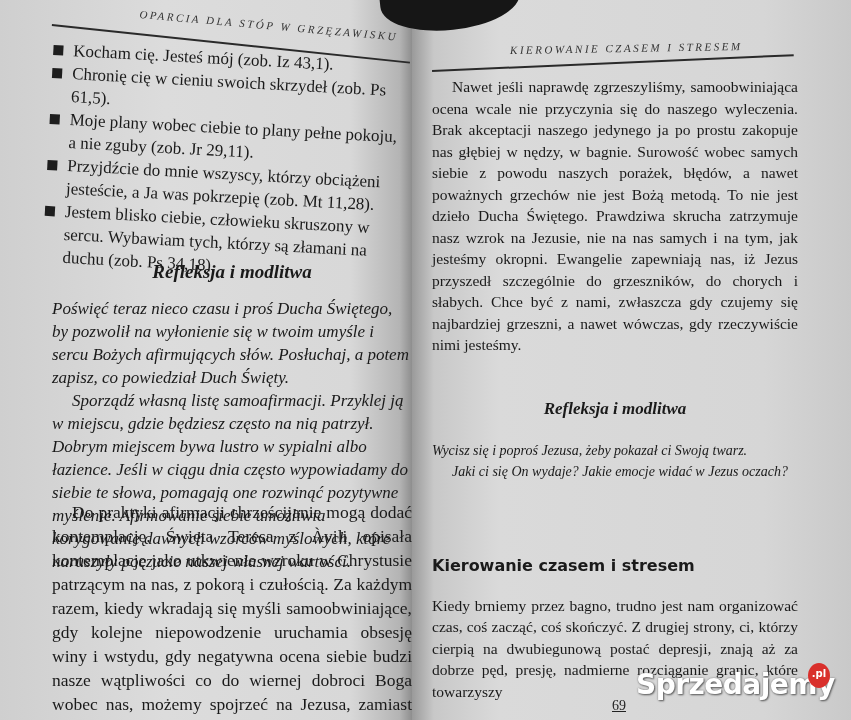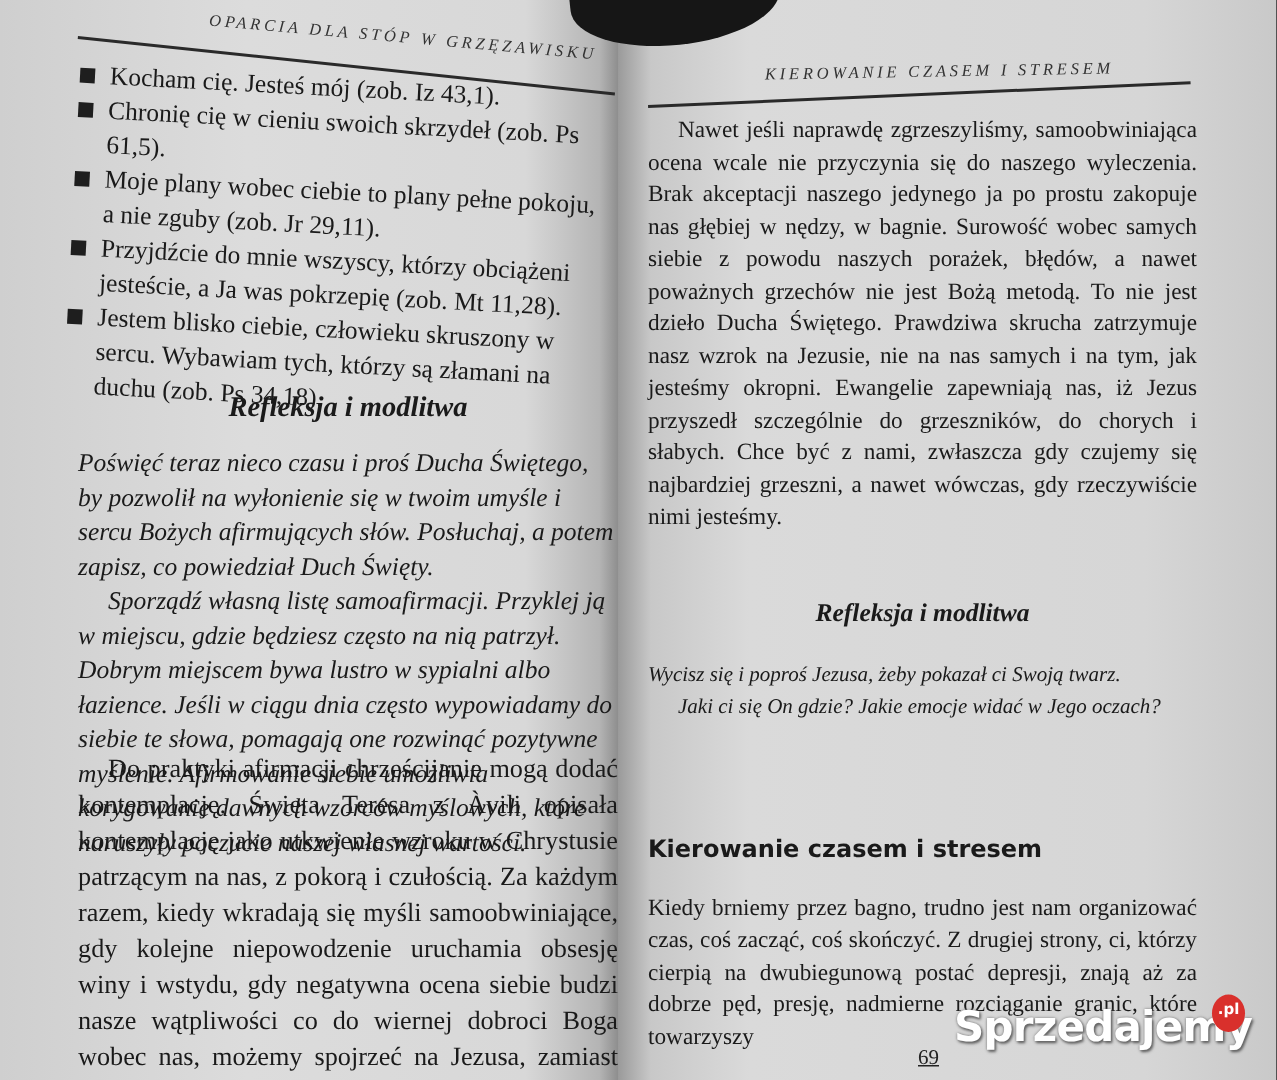--- a/index.html
+++ b/index.html
@@ -98,21 +98,21 @@
   <div class="rule rule-right"></div>
 
   <div class="col col-right" style="top:76px; text-align:justify;">
     <p class="indent">Nawet jeśli naprawdę zgrzeszyliśmy, samoobwiniająca ocena wcale nie przyczynia się do naszego wyleczenia. Brak akceptacji naszego jedynego ja po prostu zakopuje nas głębiej w nędzy, w bagnie. Surowość wobec samych siebie z powodu naszych porażek, błędów, a nawet poważnych grzechów nie jest Bożą metodą. To nie jest dzieło Ducha Świętego. Prawdziwa skrucha zatrzymuje nasz wzrok na Jezusie, nie na nas samych i na tym, jak jesteśmy okropni. Ewangelie zapewniają nas, iż Jezus przyszedł szczególnie do grzeszników, do chorych i słabych. Chce być z nami, zwłaszcza gdy czujemy się najbardziej grzeszni, a nawet wówczas, gdy rzeczywiście nimi jesteśmy.</p>
   </div>
 
   <div class="col col-right" style="top:386px;">
     <h2 class="section-head" style="font-size:17px;">Refleksja i modlitwa</h2>
     <div style="margin-top:20px; font-style:italic; font-size:14px; line-height:21px;">
       <p>Wycisz się i poproś Jezusa, żeby pokazał ci Swoją twarz.</p>
-      <p class="indent">Jaki ci się On gdzie? Jakie emocje widać w Jego oczach?</p>
+      <p class="indent">Jaki ci się On wydaje? Jakie emocje widać w Jezus oczach?</p>
     </div>
   </div>
 
   <div class="col col-right" style="top:555px;">
     <div class="sans-head">Kierowanie czasem i stresem</div>
     <p style="margin-top:18px; text-align:justify;">Kiedy brniemy przez bagno, trudno jest nam organizować czas, coś zacząć, coś skończyć. Z drugiej strony, ci, którzy cierpią na dwubiegunową postać depresji, znają aż za dobrze pęd, presję, nadmierne rozciąganie granic, które towarzyszy</p>
   </div>
 
   <div class="page-num">69</div>
 

